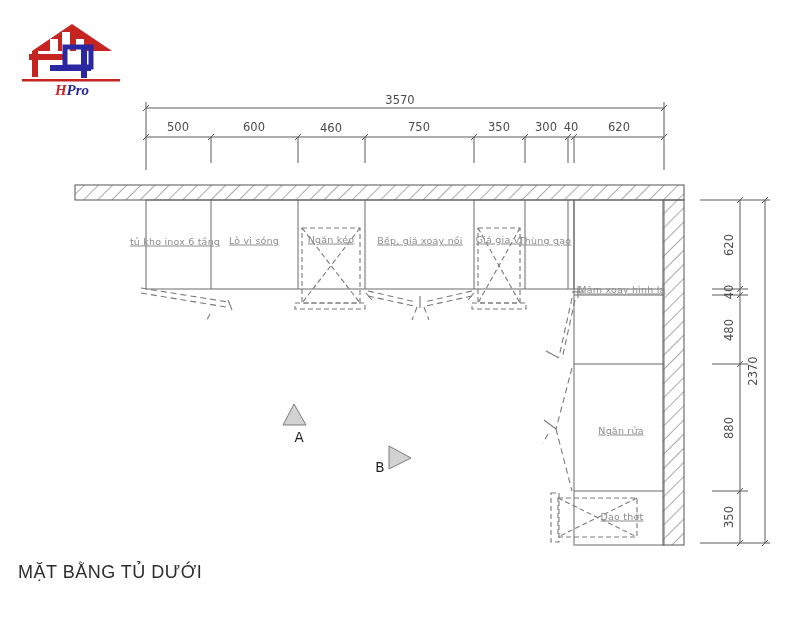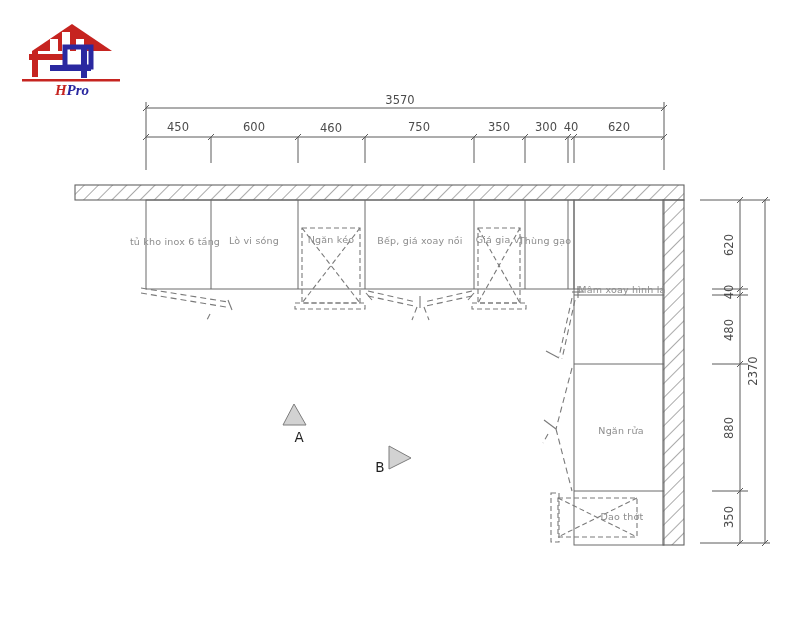--- a/index.html
+++ b/index.html
@@ -4,21 +4,21 @@
 <style>
   html,body{margin:0;padding:0;background:#ffffff;}
   .canvas{
     position:relative;width:800px;height:635px;background:#ffffff;
     font-family:"DejaVu Sans",sans-serif;overflow:hidden;
   }
   .layer{position:absolute;left:0;top:0;}
   
   .lbl{
     position:absolute;transform:translate(-50%,-50%);
-    white-space:nowrap;font-size:9.5px;color:#8d8d8d;letter-spacing:0.2px;
+    white-space:nowrap;font-size:9.5px;color:#8d8d8d;letter-spacing:0.2px;text-decoration:underline;
   }
   
   .dim{
     position:absolute;transform:translate(-50%,-50%);
     white-space:nowrap;font-size:11.5px;color:#4c4c4c;text-align:right;
   }
   .dimv{
     position:absolute;transform:translate(-50%,-50%) rotate(-90deg);
     white-space:nowrap;font-size:11.5px;color:#4c4c4c;
   }
@@ -194,33 +194,34 @@
   <span class="lbl" style="left:254px;top:240px">Lò vi sóng</span>
   <span class="lbl" style="left:331px;top:239px">Ngăn kéo</span>
   <span class="lbl" style="left:420px;top:240px">Bếp, giá xoay nồi</span>
   <span class="lbl" style="left:499px;top:239px">Giá gia vị</span>
   <span class="lbl" style="left:545px;top:240px">Thùng gạo</span>
   <span class="lbl" style="left:622px;top:289px">Mâm xoay hình lá</span>
   <span class="lbl" style="left:621px;top:430px">Ngăn rửa</span>
   <span class="lbl" style="left:622px;top:516px">Dao thớt</span>
 
   <span class="dim" style="left:400px;top:100px">3570</span>
-  <span class="dim" style="left:178px;top:127px">450</span>
+  <span class="dim" style="left:178px;top:127px">500</span>
   <span class="dim" style="left:254px;top:127px">600</span>
   <span class="dim" style="left:331px;top:128px">460</span>
   <span class="dim" style="left:419px;top:127px">750</span>
   <span class="dim" style="left:499px;top:127px">350</span>
   <span class="dim" style="left:546px;top:127px">300</span>
   <span class="dim" style="left:571px;top:127px">40</span>
   <span class="dim" style="left:619px;top:127px">620</span>
 
   <span class="dimv" style="left:729px;top:245px">620</span>
   <span class="dimv" style="left:729px;top:292px">40</span>
   <span class="dimv" style="left:729px;top:330px">480</span>
   <span class="dimv" style="left:729px;top:428px">880</span>
   <span class="dimv" style="left:729px;top:517px">350</span>
   <span class="dimv" style="left:753px;top:371px">2370</span>
 
   <span class="marker-label" style="left:299px;top:437px">A</span>
   <span class="marker-label" style="left:380px;top:467px">B</span>
 
+  <div class="plan-title">MẶT BẰNG TỦ DƯỚI</div>
 
 </div>
 
 </body></html>

